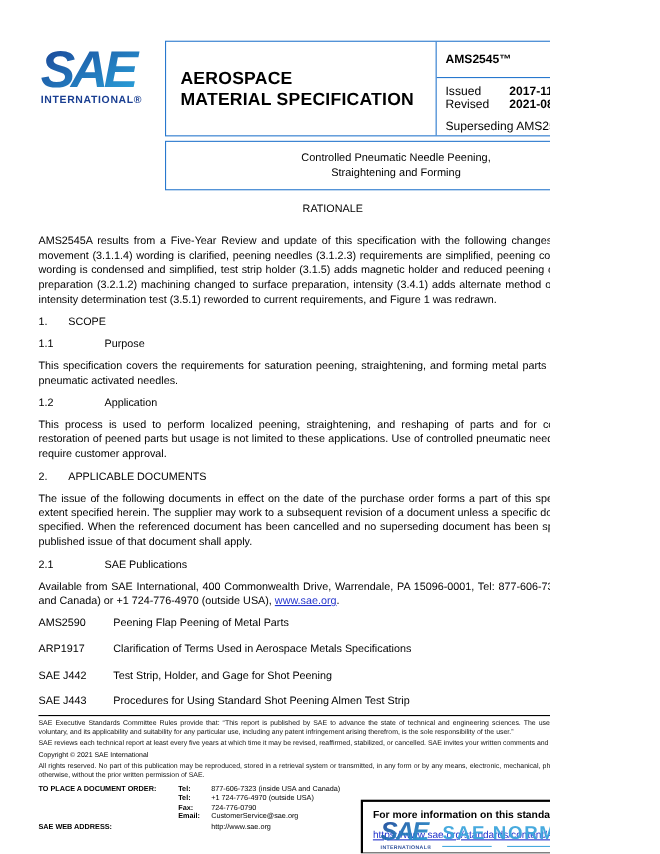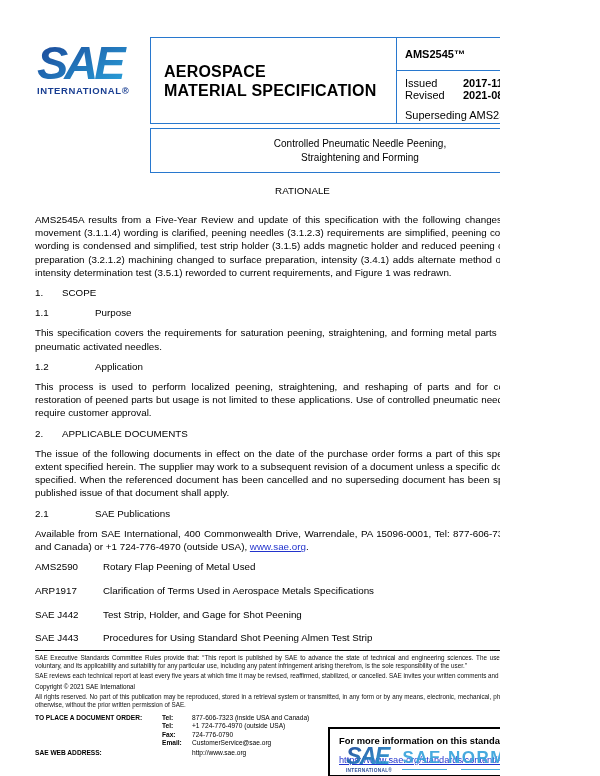--- a/index.html
+++ b/index.html
@@ -144,21 +144,21 @@
     <p class="body-text">The issue of the following documents in effect on the date of the purchase order forms a part of this specification to the extent specified herein. The supplier may work to a subsequent revision of a document unless a specific document issue is specified. When the referenced document has been cancelled and no superseding document has been specified, the last published issue of that document shall apply.</p>
 
     <div class="sec sub">
       <span class="num">2.1</span>
       <span>SAE Publications</span>
     </div>
     <p class="body-text"><span>Available from SAE International, 400 Commonwealth Drive, Warrendale, PA 15096-0001, Tel: 877-606-7323 (inside USA and Canada) or +1 724-776-4970 (outside USA), </span><a class="link">www.sae.org</a><span>.</span></p>
 
     <div class="pub">
       <span class="code">AMS2590</span>
-      <span>Rotary Flap Peening of Metal Used</span>
+      <span>Peening Flap Peening of Metal Parts</span>
     </div>
     <div class="pub">
       <span class="code">ARP1917</span>
       <span>Clarification of Terms Used in Aerospace Metals Specifications</span>
     </div>
     <div class="pub">
       <span class="code">SAE J442</span>
       <span>Test Strip, Holder, and Gage for Shot Peening</span>
     </div>
     <div class="pub">

